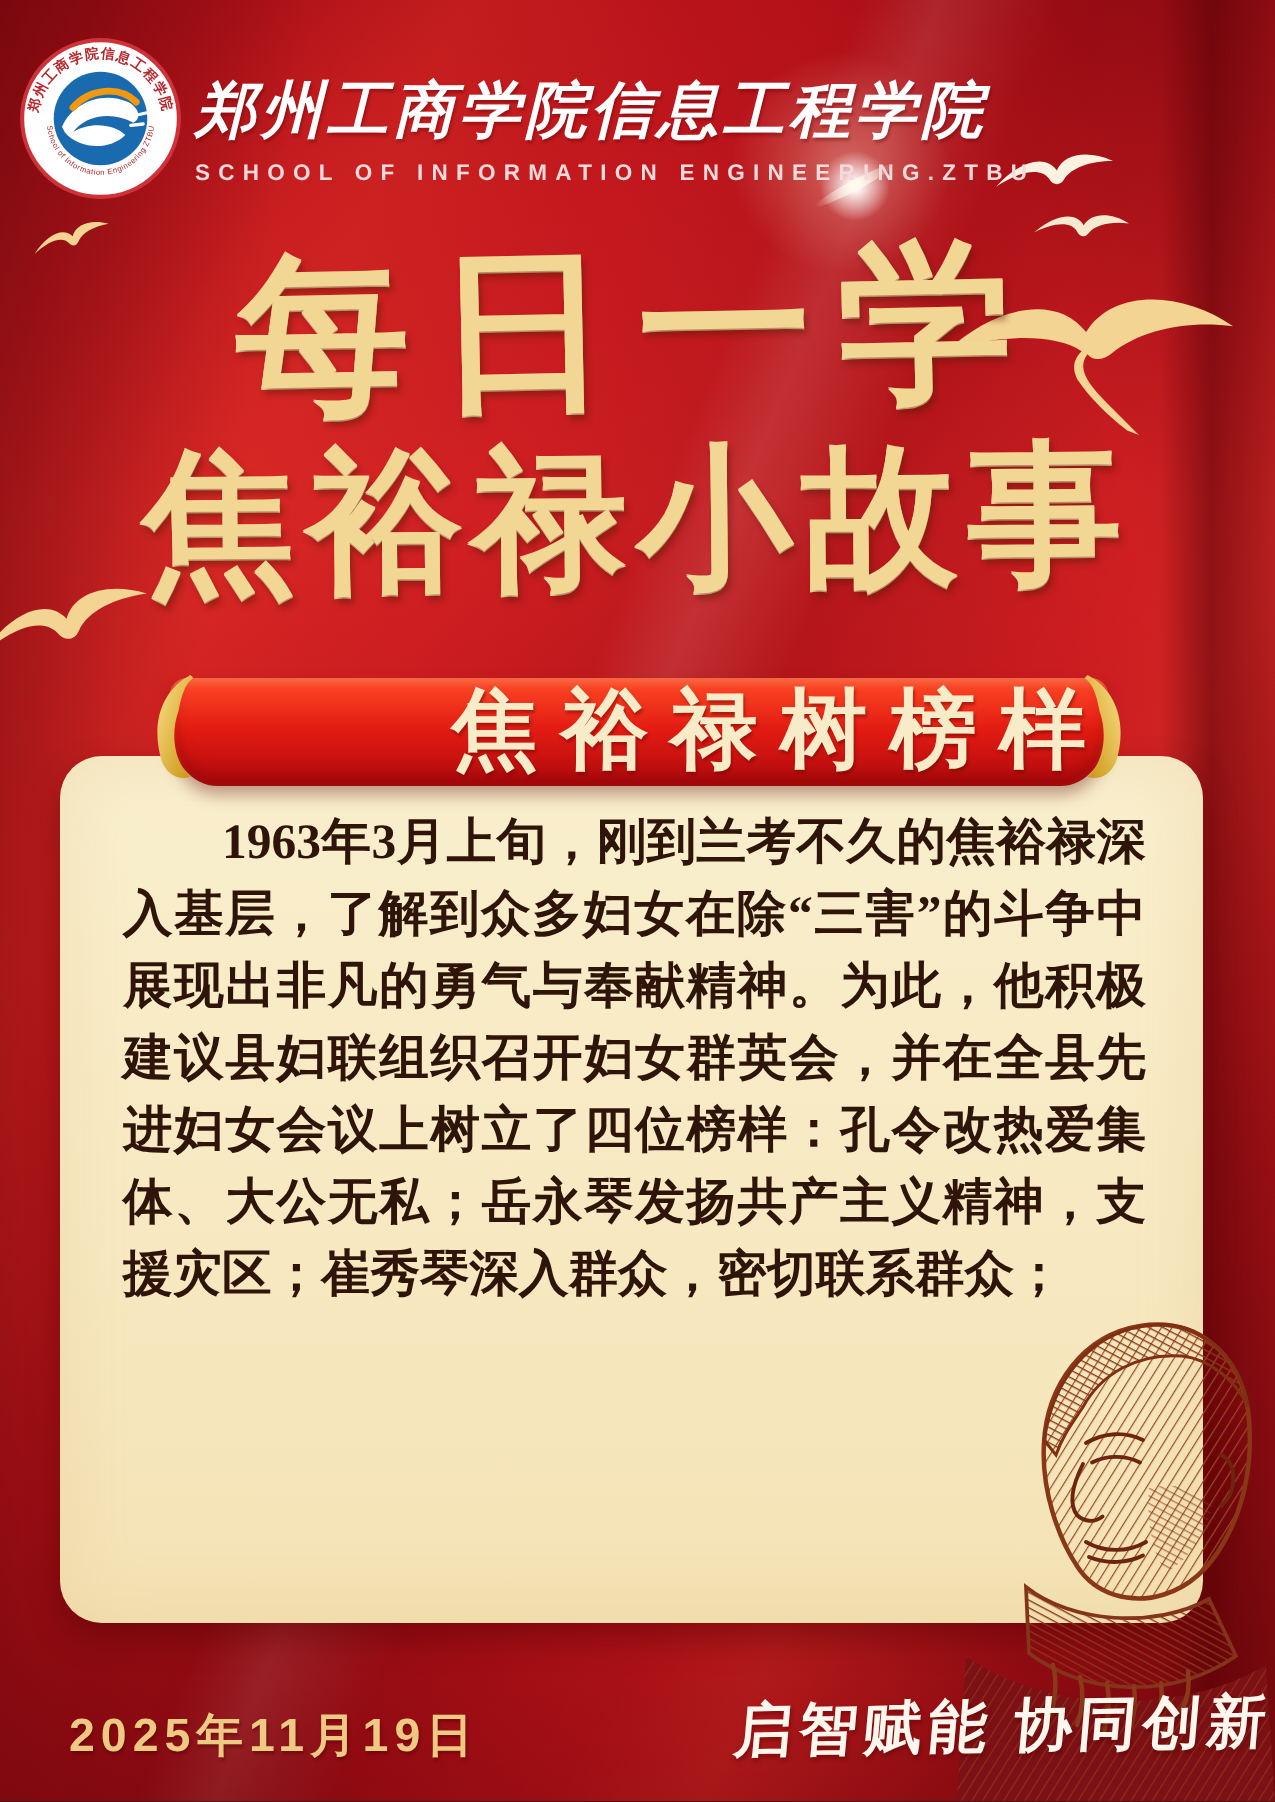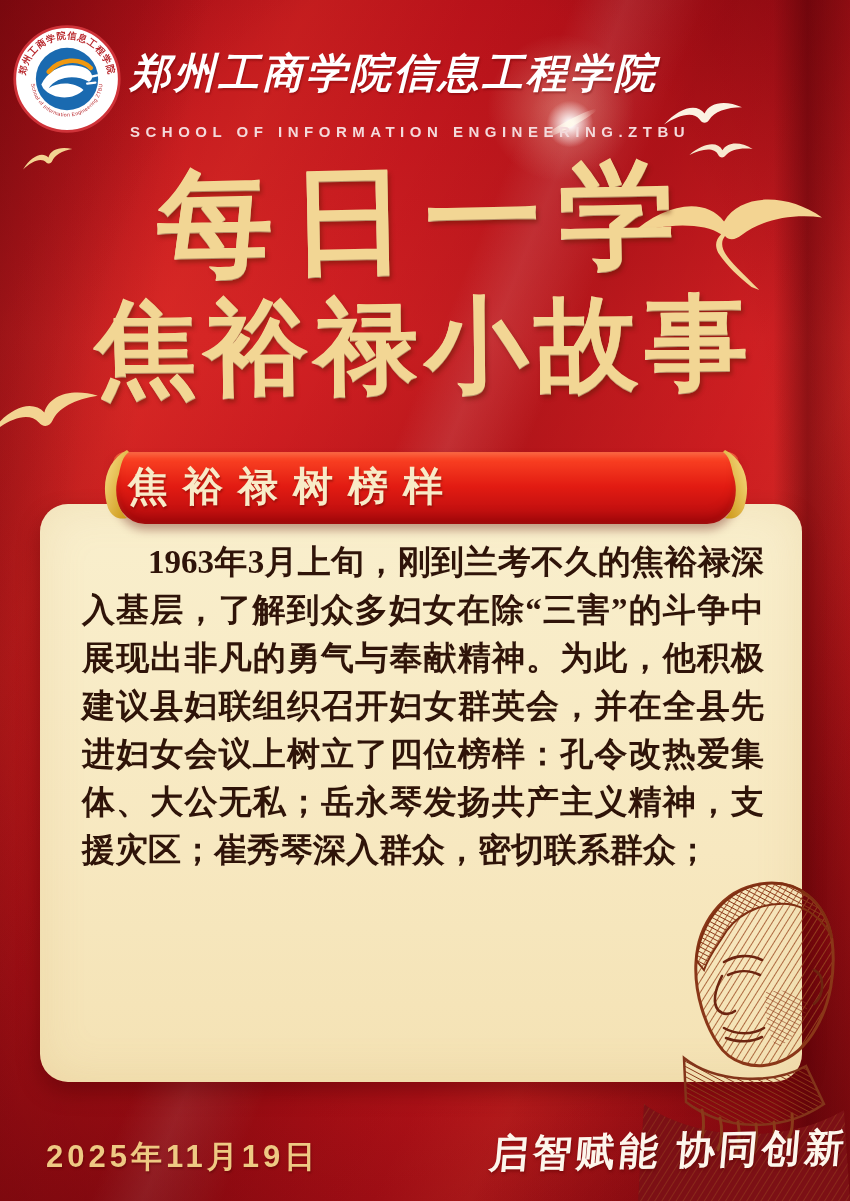--- a/index.html
+++ b/index.html
@@ -26,21 +26,21 @@
   
   .masthead{position:absolute;left:0;top:0;width:100%;height:140px;z-index:4;}
   .logo{position:absolute;left:12px;top:24px;width:110px;height:110px;}
   .names{position:absolute;left:130px;top:46px;width:560px;}
   .school-cn{
     color:#ffffff;font-size:41px;font-weight:700;letter-spacing:3px;white-space:nowrap;
     text-shadow:1px 2px 2px rgba(90,0,0,.35);
     font-family:"Liberation Serif","DejaVu Serif",serif;font-style:italic;
   }
   .school-en{
-    margin-top:22px;color:#f4dadb;font-size:15px;font-weight:600;letter-spacing:5.5px;white-space:nowrap;
+    margin-top:6px;color:#f4dadb;font-size:15px;font-weight:600;letter-spacing:5.5px;white-space:nowrap;
   }
   
   .sparkle{position:absolute;left:538px;top:96px;width:64px;height:56px;z-index:3;pointer-events:none;
     background:radial-gradient(circle at 50% 50%, rgba(255,255,255,.95) 0 8%, rgba(255,255,255,0) 55%);}
   .sparkle::before{content:"";position:absolute;left:2px;top:24px;width:60px;height:7px;border-radius:50%;
     background:linear-gradient(90deg,rgba(255,255,255,0),rgba(255,250,235,.9),rgba(255,255,255,0));
     transform:rotate(-28deg);}
   
   .title-1,.title-2{
     position:absolute;left:0;width:100%;text-align:center;z-index:4;
@@ -51,22 +51,22 @@
   .title-1{top:142px;font-size:116px;letter-spacing:18px;transform:rotate(-1.2deg);}
   .title-2{top:278px;font-size:103px;letter-spacing:7px;transform:rotate(-0.6deg);}
   
   .ribbon{
     position:absolute;left:113px;top:452px;width:626px;height:72px;z-index:6;
     background:linear-gradient(180deg,#ff4a26 0%,#e21b12 48%,#b30a0e 100%);
     border-radius:12px 12px 32px 32px / 12px 12px 40px 40px;
     box-shadow:0 6px 10px rgba(90,0,0,.35), inset 0 -6px 12px rgba(120,0,0,.45), inset 0 3px 6px rgba(255,160,120,.5);
   }
   .ribbon-label{
-    display:block;width:100%;height:72px;line-height:70px;text-align:left;
-    color:#f8ebc8;font-size:40px;font-weight:700;letter-spacing:15px;text-indent:15px;
+    display:block;width:100%;height:72px;line-height:70px;text-align:right;
+    color:#f8ebc8;font-size:58px;font-weight:700;letter-spacing:15px;text-indent:15px;
     font-family:"Liberation Serif","DejaVu Serif",serif;
     text-shadow:1px 2px 2px rgba(110,10,0,.5);
   }
   .curl{position:absolute;width:30px;height:74px;top:-4px;}
   .curl-l{left:-14px;}
   .curl-r{right:-14px;transform:scaleX(-1);}
   
   .card{
     position:absolute;left:40px;top:504px;width:762px;height:578px;z-index:5;
     background:linear-gradient(180deg,#f9efcd 0%,#f7e8c0 60%,#f4e2b4 100%);

